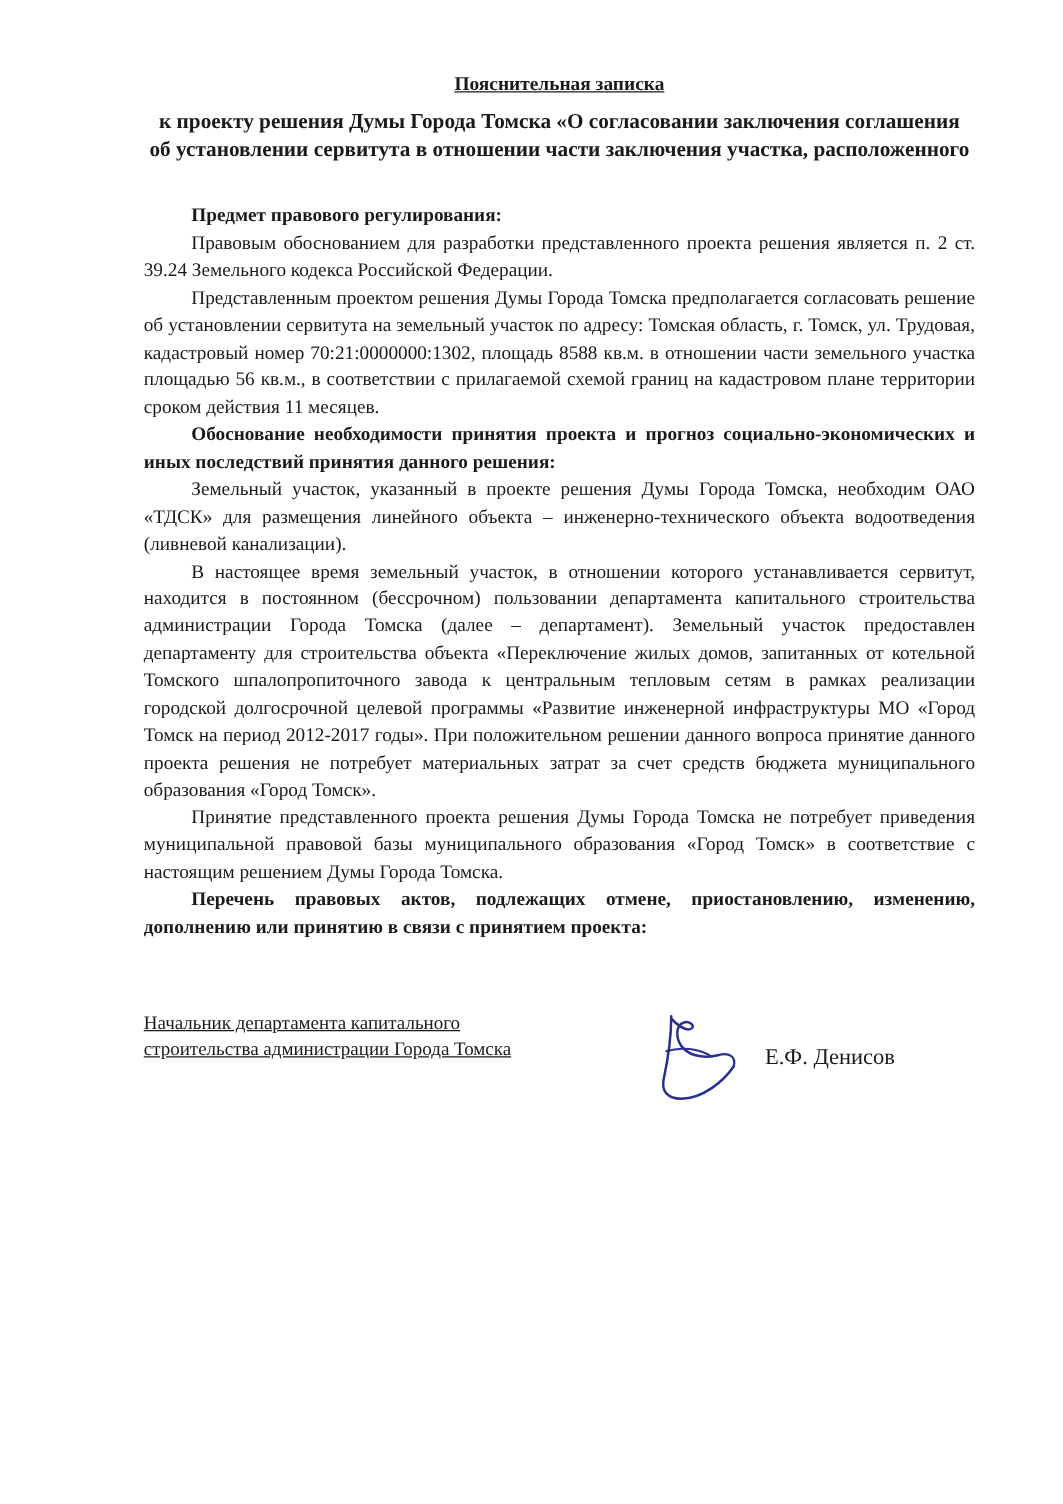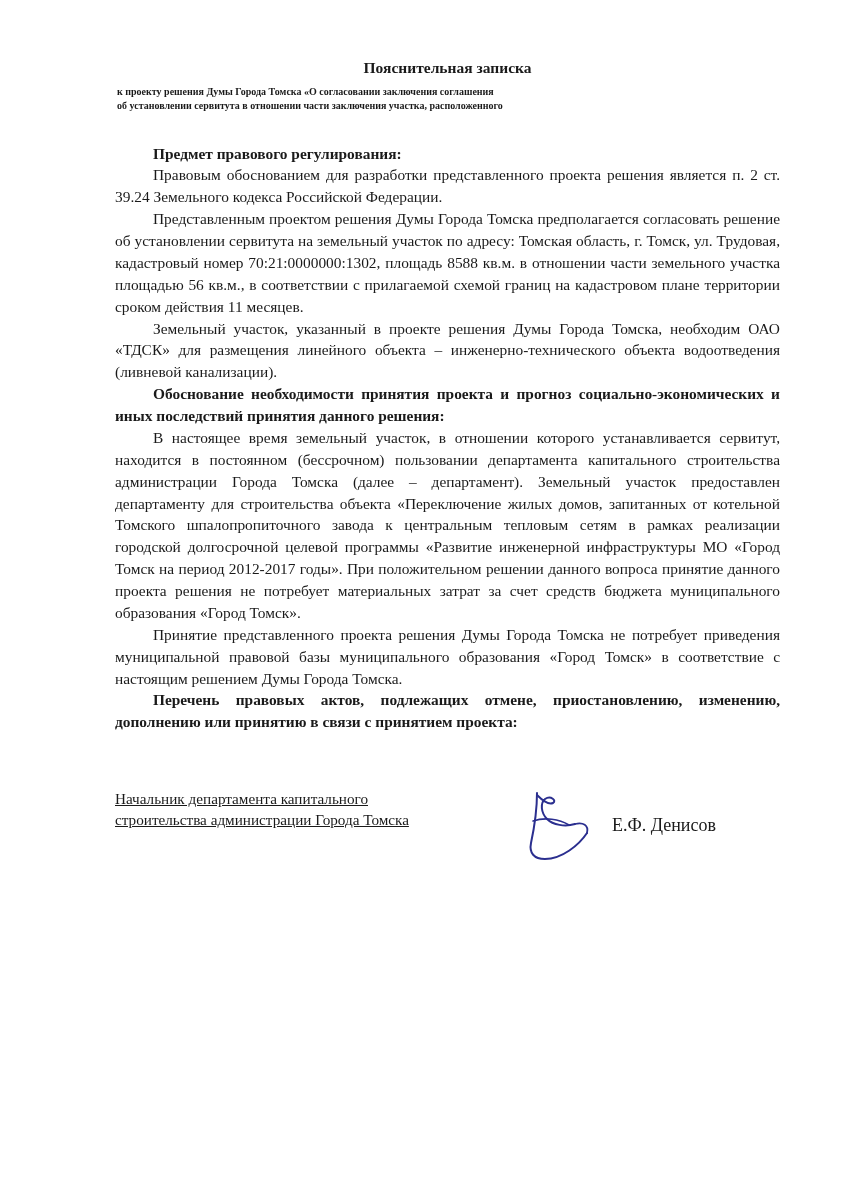--- a/index.html
+++ b/index.html
@@ -21,27 +21,29 @@
     height: 1203px;
     box-sizing: border-box;
     padding: 58px 70px 0 115px;
   }
   .doc-title {
     text-align: center;
     font-weight: bold;
     font-size: 15.5px;
     line-height: 1.33;
     margin: 0;
+    text-decoration: underline;
   }
   .doc-title .line {
     display: block;
   }
   .subtitle-block {
+    text-align: center;
     font-weight: bold;
-    font-size: 10px;
+    font-size: 17px;
     line-height: 1.40;
     margin: 6px 0 0 0;
     padding: 0 2px;
   }
   .subtitle-block .line {
     display: block;
     white-space: nowrap;
   }
   .body-block {
     margin-top: 30px;
@@ -109,22 +111,22 @@
     <span class="line">к проекту решения Думы Города Томска «О согласовании заключения соглашения</span>
     <span class="line">об установлении сервитута в отношении части заключения участка, расположенного</span>
   </div>
 
   <div class="body-block">
 
     <p class="para bold-head">Предмет правового регулирования:</p>
     <p class="para">Правовым обоснованием для разработки представленного проекта решения является п. 2 ст. 39.24 Земельного кодекса Российской Федерации.</p>
     <p class="para">Представленным проектом решения Думы Города Томска предполагается согласовать решение об установлении сервитута на земельный участок по адресу: Томская область, г. Томск, ул. Трудовая, кадастровый номер 70:21:0000000:1302, площадь 8588 кв.м. в отношении части земельного участка площадью 56 кв.м., в соответствии с прилагаемой схемой границ на кадастровом плане территории сроком действия 11 месяцев.</p>
 
+    <p class="para bold-head">Обоснование необходимости принятия проекта и прогноз социально-экономических и иных последствий принятия данного решения:</p>
     <p class="para">Земельный участок, указанный в проекте решения Думы Города Томска, необходим ОАО «ТДСК» для размещения линейного объекта – инженерно-технического объекта водоотведения (ливневой канализации).</p>
-    <p class="para bold-head">Обоснование необходимости принятия проекта и прогноз социально-экономических и иных последствий принятия данного решения:</p>
     <p class="para">В настоящее время земельный участок, в отношении которого устанавливается сервитут, находится в постоянном (бессрочном) пользовании департамента капитального строительства администрации Города Томска (далее – департамент). Земельный участок предоставлен департаменту для строительства объекта «Переключение жилых домов, запитанных от котельной Томского шпалопропиточного завода к центральным тепловым сетям в рамках реализации городской долгосрочной целевой программы «Развитие инженерной инфраструктуры МО «Город Томск на период 2012-2017 годы». При положительном решении данного вопроса принятие данного проекта решения не потребует материальных затрат за счет средств бюджета муниципального образования «Город Томск».</p>
 
     <p class="para">Принятие представленного проекта решения Думы Города Томска не потребует приведения муниципальной правовой базы муниципального образования «Город Томск» в соответствие с настоящим решением Думы Города Томска.</p>
     <p class="para bold-head">Перечень правовых актов, подлежащих отмене, приостановлению, изменению, дополнению или принятию в связи с принятием проекта:</p>
 
   </div>
 
   <div class="sig-block">
     <span class="sig-left">
       <span class="line">Начальник департамента капитального</span>

